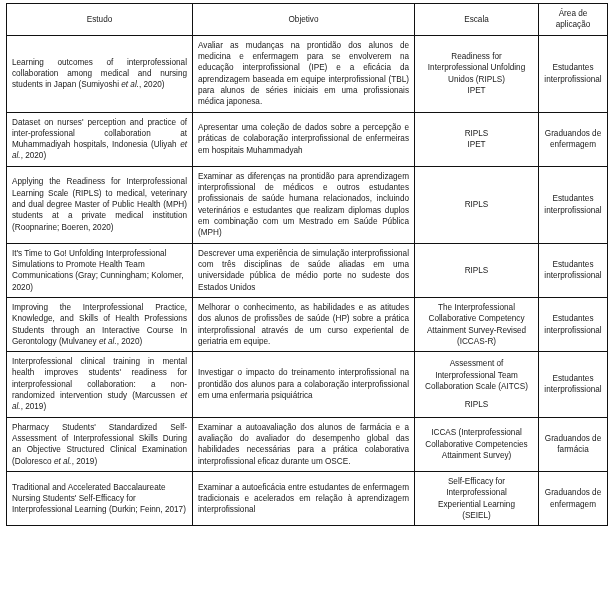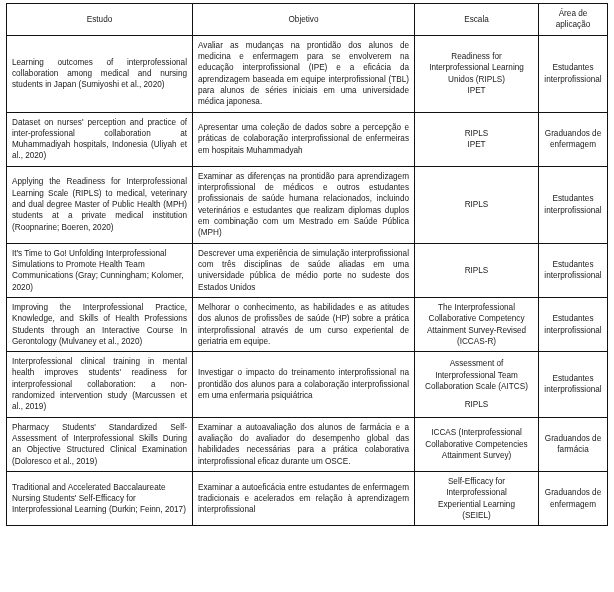--- a/index.html
+++ b/index.html
@@ -57,21 +57,21 @@
     text-align-last: left;
   }
   td.cell-escala,
   td.cell-area {
     text-align: center;
   }
   td.cell-estudo.no-justify {
     text-align: left;
     margin-left: 20px;
   }
-  .it { }
+  .it { font-style: italic; }
   .escala-line { display: block; }
   .escala-gap { display: block; height: 7px; }
 </style>
 </head>
 <body>
 
 <div class="table-wrap">
   <table class="study-table">
     <colgroup>
       <col class="c-estudo">
@@ -87,24 +87,24 @@
         <th>
           <span>Área de</span><br>
           <span>aplicação</span>
         </th>
       </tr>
     </thead>
     <tbody>
 
       <tr>
         <td class="cell-estudo"><span>Learning outcomes of interprofessional collaboration among medical and nursing students in Japan (Sumiyoshi <span class="it">et al.</span>, 2020)</span></td>
-        <td class="cell-objetivo"><span>Avaliar as mudanças na prontidão dos alunos de medicina e enfermagem para se envolverem na educação interprofissional (IPE) e a eficácia da aprendizagem baseada em equipe interprofissional (TBL) para alunos de séries iniciais em uma universidade médica japonesa.</span></td>
+        <td class="cell-objetivo"><span>Avaliar as mudanças na prontidão dos alunos de medicina e enfermagem para se envolverem na educação interprofissional (IPE) e a eficácia da aprendizagem baseada em equipe interprofissional (TBL) para alunos de séries iniciais em uma profissionais médica japonesa.</span></td>
         <td class="cell-escala">
           <span class="escala-line">Readiness for</span>
-          <span class="escala-line">Interprofessional Learning</span>
+          <span class="escala-line">Interprofessional Unfolding</span>
           <span class="escala-line">Unidos (RIPLS)</span>
           <span class="escala-line">IPET</span>
         </td>
         <td class="cell-area">
           <span class="escala-line">Estudantes</span>
           <span class="escala-line">interprofissional</span>
         </td>
       </tr>
 
       <tr>

